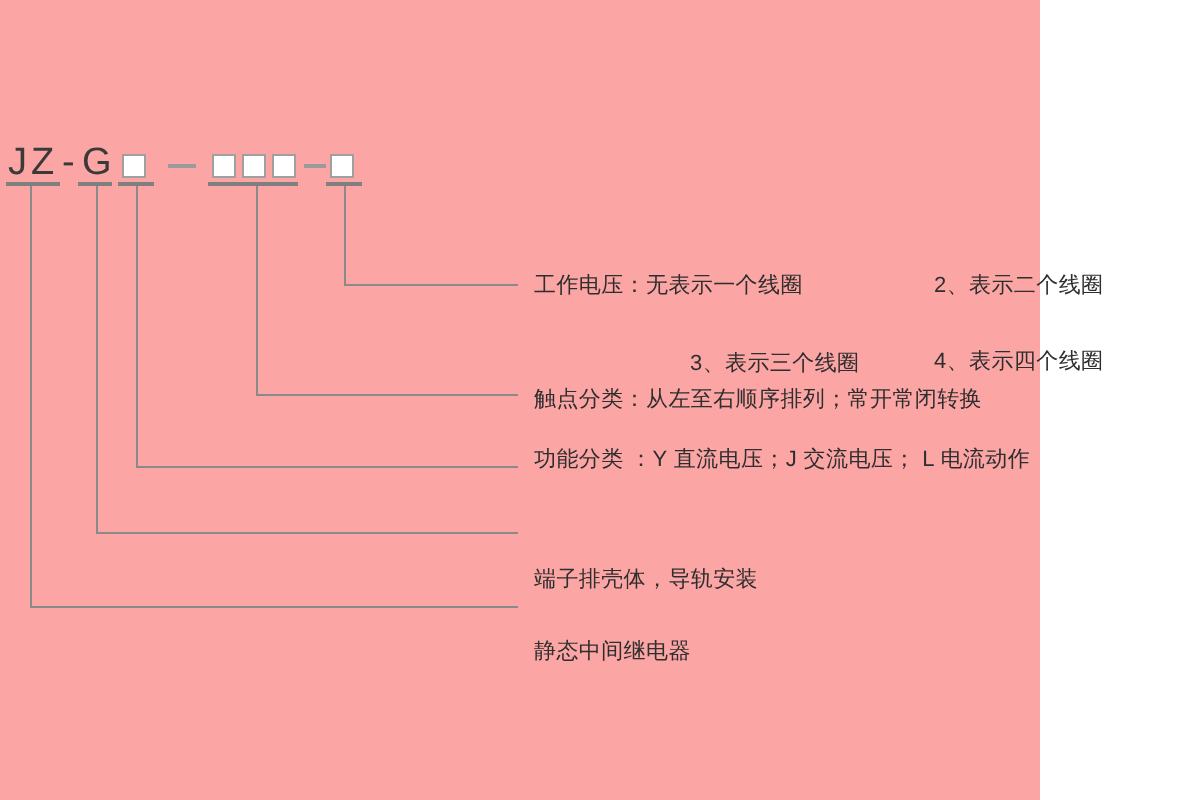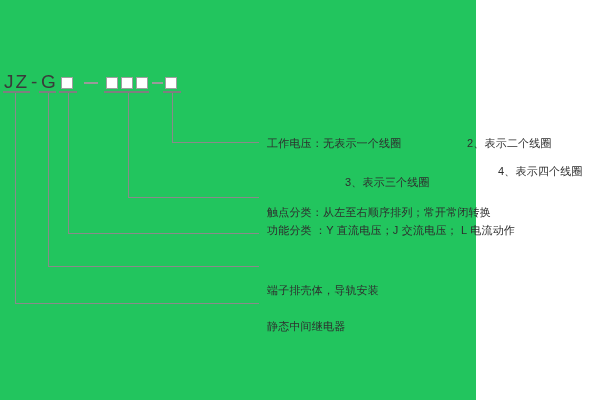--- a/index.html
+++ b/index.html
@@ -1,20 +1,20 @@
 <!DOCTYPE html>
 <html><head>
 <meta charset="utf-8">
 <style>
   html,body{margin:0;padding:0;}
   body{
     width:600px;height:400px;background:#ffffff;overflow:hidden;
     font-family:"Liberation Sans","DejaVu Sans",sans-serif;
   }
-  .stage{position:relative;width:476px;height:400px;background:#22c55e;}
+  .stage{position:relative;width:520px;height:400px;background:#fca5a5;}
 
   
   .model-letter{
     position:absolute;top:72px;font-size:19px;line-height:19px;
     font-weight:500;color:#3a3a3a;letter-spacing:2px;white-space:nowrap;
   }
   .code-underline{position:absolute;top:91px;height:2px;background:#7f7f7f;}
   .ph-box{
     position:absolute;top:77px;width:10px;height:10px;
     border:1.5px solid #a0a0a0;background:#fff;
@@ -71,23 +71,23 @@
 
     <span class="vline" style="left:172px;top:93px;height:50px;"></span>
     <span class="hline" style="left:172px;top:142px;width:87px;"></span>
   </div>
 
   <div>
     <span class="lbl" style="left:267px;top:135px;">工作电压：无表示一个线圈</span>
     <span class="lbl" style="left:467px;top:135px;">2、表示二个线圈</span>
 
     <span class="lbl" style="left:345px;top:174px;">3、表示三个线圈</span>
-    <span class="lbl" style="left:467px;top:163px;margin-left:31px;">4、表示四个线圈</span>
+    <span class="lbl" style="left:467px;top:173px;">4、表示四个线圈</span>
 
-    <span class="lbl" style="left:267px;top:192px;margin-top:12px;">触点分类：从左至右顺序排列；常开常闭转换</span>
+    <span class="lbl" style="left:267px;top:192px;">触点分类：从左至右顺序排列；常开常闭转换</span>
 
     <span class="lbl" style="left:267px;top:222px;">功能分类 ：Y 直流电压；J 交流电压； L 电流动作</span>
 
     <span class="lbl" style="left:267px;top:258px;margin-top:24px;">端子排壳体，导轨安装</span>
 
     <span class="lbl" style="left:267px;top:294px;margin-top:24px;">静态中间继电器</span>
   </div>
 
 </div>
 

